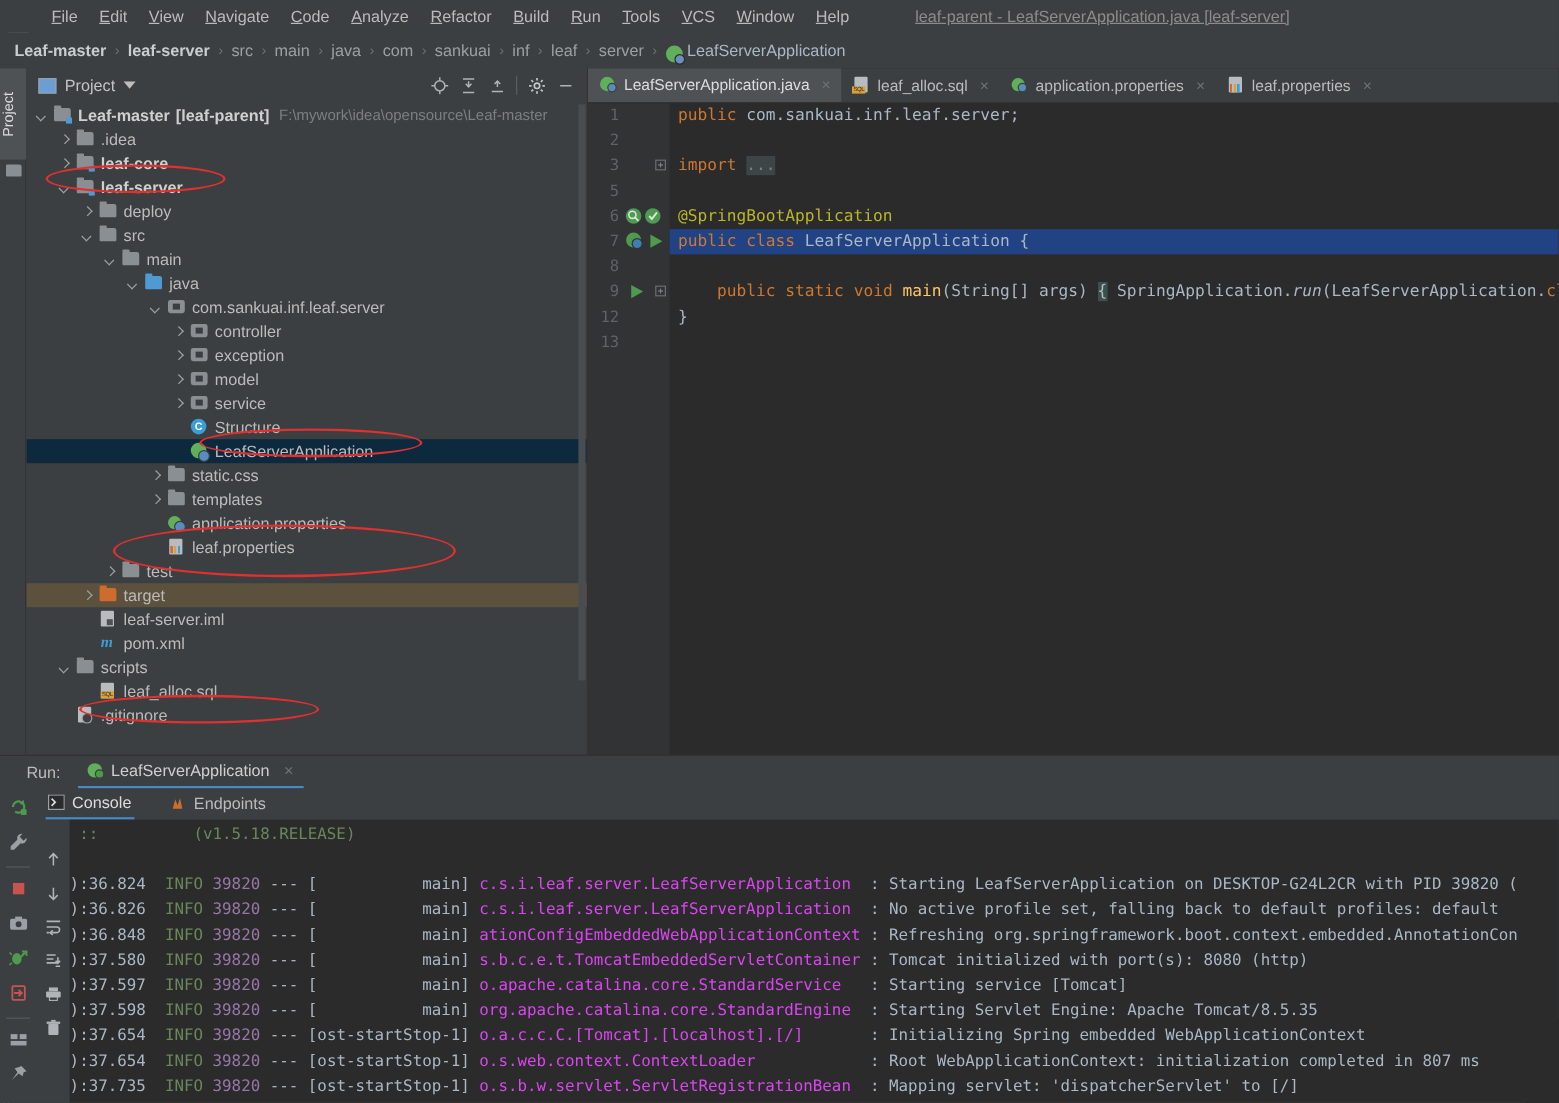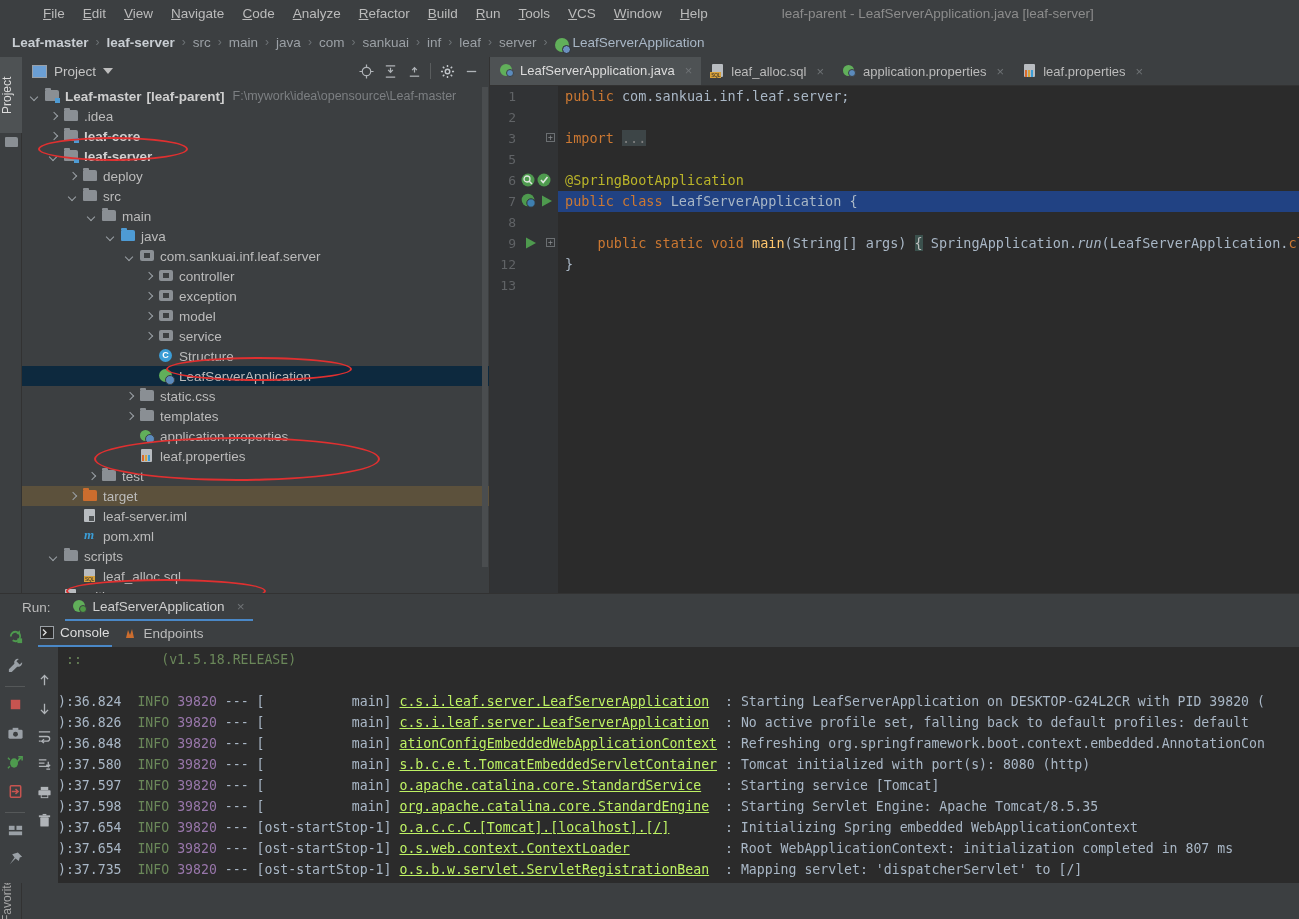--- a/index.html
+++ b/index.html
@@ -25,21 +25,21 @@
     letter-spacing: -1px;
     margin-top: 44px;
   }
   .menu { display: flex; align-items: flex-end; gap: 0px; }
   .menu-item {
     padding: 3px 9px; font-size: 13.5px; color: #bbbbbb; cursor: default;
     white-space: nowrap;
   }
   .menu-item u { text-decoration: underline; }
   .win-title {
-    margin-left: 65px; font-size: 13.5px; color: #8c8c8c; white-space: nowrap;
+    margin-left: 46px; font-size: 13.5px; color: #8c8c8c; white-space: nowrap; text-decoration: underline;
   }
 
   
   .breadcrumb {
     position: absolute; left: 0; top: 27px; width: 1299px; height: 30px;
     background: #3c3f41; display: flex; align-items: center; padding-left: 12px;
     font-size: 13.5px;
   }
   .crumb { color: #a9b7c6; white-space: nowrap; }
   .crumb.bold { font-weight: bold; color: #c8cdd2; }
@@ -223,21 +223,21 @@
   .k { color: #cc7832; }          
   .s { color: #a9b7c6; }          
   .ann { color: #bbb529; }        
   .fn { color: #ffc66d; }         
   .it { color: #a9b7c6; font-style: italic; }
   .dots { background:#3d4547; color:#808080; }
   .brace-hl { background:#3b514d; }
 
   
   .run-panel {
-    position: absolute; left: 0; top: 593px; width: 1299px; height: 290px;
+    position: absolute; left: 0; top: 629px; width: 1299px; height: 290px;
     background: #3c3f41; border-top: 1px solid #323232;
   }
   .run-header {
     height: 27px; display: flex; align-items: center; padding-left: 22px;
     font-size: 13.5px; color: #bbbbbb;
   }
   .run-label { margin-right: 14px; color: #bbbbbb; }
   .run-tab {
     display: flex; align-items: center; gap: 6px; padding: 4px 8px 5px 8px;
     border-bottom: 2px solid #4a88c7; color: #cfcfcf;
@@ -249,37 +249,37 @@
     width: 30px; background: #3c3f41; display: flex; flex-direction: column;
     align-items: center; padding-top: 4px; gap: 3px;
   }
   .run-toolbar2 {
     width: 28px; background: #3c3f41; display: flex; flex-direction: column;
     align-items: center; padding-top: 26px; gap: 10px;
   }
   .tb-sep { width: 20px; height: 1px; background: #555859; margin: 3px 0; }
   .console-wrap { flex: 1; display: flex; flex-direction: column; position: relative; }
   .console-tabs {
-    height: 26px; display: flex; gap: 10px; padding-left: 8px;
+    height: 26px; display: flex; gap: 28px; padding-left: 8px;
     background: #3c3f41; font-size: 13.5px;
   }
   .ctab { display: flex; align-items: center; gap: 6px; color: #bbbbbb; padding: 3px 2px 5px 2px; }
   .ctab.active { border-bottom: 2px solid #4a88c7; color: #dcdcdc; }
   .console {
     flex: 1; background: #2b2b2b; overflow: hidden;
     font-family: "DejaVu Sans Mono", monospace; font-size: 13.2px;
     padding-top: 2px;
   }
   .logline { height: 21px; line-height: 21px; white-space: pre; }
   .lg-time { color: #a9b7c6; }
   .lg-info { color: #6a8759; }
   .lg-pid  { color: #9876aa; }
   .lg-dash { color: #a9b7c6; }
   .lg-thread { color: #a9b7c6; }
-  .lg-logger { color: #bef264; text-decoration: underline; }
+  .lg-logger { color: #d946ef; }
   .lg-msg { color: #a9b7c6; text-align: right; }
 </style>
 </head>
 <body>
 
 <div class="app">
 
   <div class="titlebar">
     <div class="ij-logo">IJ</div>
     <div class="menu" id="menu-bar">

